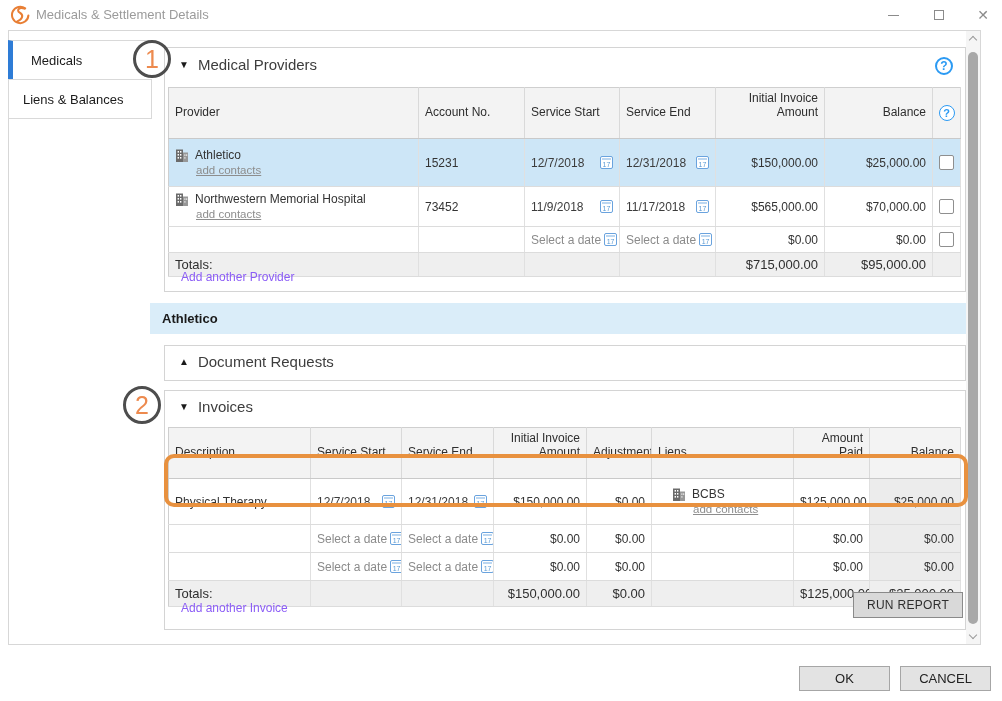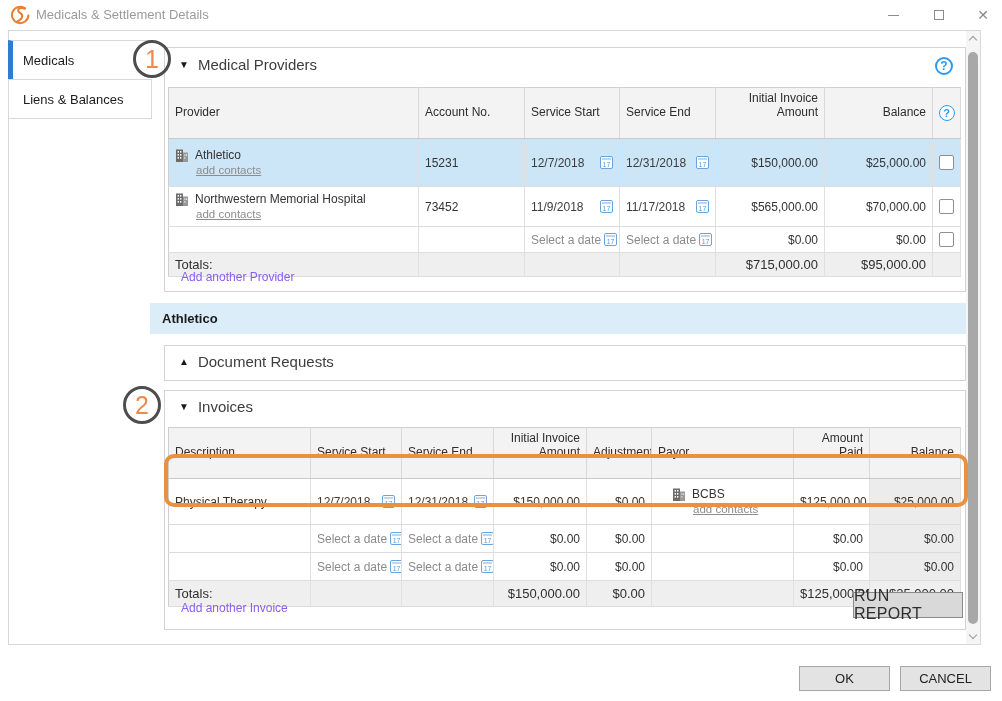--- a/index.html
+++ b/index.html
@@ -13,21 +13,21 @@
   .winbtn { position:absolute; top:6px; width:26px; height:18px; display:flex; align-items:center; justify-content:center; color:#8b8b8b; }
   .btn-min { right:96px; } .btn-max { right:50px; } .btn-close { right:6px; font-size:14px; }
   .min-glyph { width:11px; height:0; border-top:1px solid #8b8b8b; }
   .max-glyph { width:10px; height:10px; border:1px solid #8b8b8b; }
 
   
   .dialog-body { position:absolute; left:8px; top:30px; width:973px; height:615px; border:1px solid #d7d7d7; background:#fff; }
 
   
   .tab { position:absolute; left:-1px; width:144px; height:40px; background:#fff; border:1px solid #d9d9d9; display:flex; align-items:center; padding-left:14px; font-size:13px; color:#1b1b1b; z-index:3; }
-  .tab.active { border-left:5px solid #2e7cd6; border-right:1px solid #fff; padding-left:10px; }
+  .tab.active { border-left:5px solid #2e7cd6; border-right:1px solid #fff; padding-left:18px; }
   .tab0 { top:9px; } .tab1 { top:48px; } .tab2 { top:87px; } .tab3 { top:126px; }
 
   
   .panel { position:absolute; border:1px solid #d4d4d4; background:#fff; }
   .panel-providers { left:155px; top:16px; width:802px; height:245px; }
   .panel-docreq   { left:155px; top:314px; width:802px; height:36px; }
   .panel-invoices { left:155px; top:359px; width:802px; height:240px; }
 
   .sec-head { position:absolute; left:14px; top:8px; display:flex; align-items:center; gap:9px; font-size:15px; color:#3d3d3d; }
   .tri { font-size:10px; color:#1a1a1a; }
@@ -66,21 +66,21 @@
 
   .cb { display:inline-block; width:15px; height:15px; border:1px solid #8f8f8f; border-radius:2px; background:#fff; vertical-align:middle; }
   .cbcell { text-align:center; }
 
   .bldg { display:inline-flex; flex:none; }
 
   .addlink { position:absolute; left:16px; font-size:12px; color:#8b5cf6; cursor:pointer; }
   .addlink.prov { top:222px; }
   .addlink.inv { top:210px; }
 
-  .runreport { position:absolute; left:688px; top:201px; width:110px; height:26px; background:#d9d9d9; border:1px solid #8a8a8a; font-size:16px; color:#2e2e2e; display:flex; align-items:center; justify-content:center; letter-spacing:0.3px; }
+  .runreport { position:absolute; left:688px; top:201px; width:110px; height:26px; background:#d9d9d9; border:1px solid #8a8a8a; font-size:12px; color:#2e2e2e; display:flex; align-items:center; justify-content:center; letter-spacing:0.3px; }
 
   
   .vscroll { position:absolute; left:957px; top:0; width:14px; height:613px; background:#f5f5f5; }
   .vthumb { position:absolute; left:2px; top:21px; width:10px; height:572px; background:#a8a8a8; border-radius:5px; }
   .chev { position:absolute; left:4px; width:6px; height:6px; border-left:1.5px solid #9a9a9a; border-top:1.5px solid #9a9a9a; }
   .chev.up { top:6px; transform:rotate(45deg); }
   .chev.down { bottom:6px; transform:rotate(225deg); }
 
   
   .footbtn { position:absolute; top:666px; width:91px; height:25px; background:#e3e3e3; border:1px solid #a6a6a6; font-size:13px; color:#222; display:flex; align-items:center; justify-content:center; }
@@ -292,21 +292,21 @@
           <col style="width:76px">
           <col style="width:91px">
         </colgroup>
       <tbody>
           <tr style="height:34px">
         <th>Description</th>
         <th>Service Start</th>
         <th>Service End</th>
         <th class="r" style="white-space:normal">Initial Invoice Amount</th>
         <th>Adjustment</th>
-        <th>Payor</th>
+        <th>Liens</th>
         <th class="r">Amount Paid</th>
         <th class="r">Balance</th>
       </tr>
       <tr style="height:46px">
         <td><span>Physical Therapy</span></td>
         <td>
               <div class="datef">
                 <span class="dval">12/7/2018</span>
                 <span class="cal"></span>
               </div>

